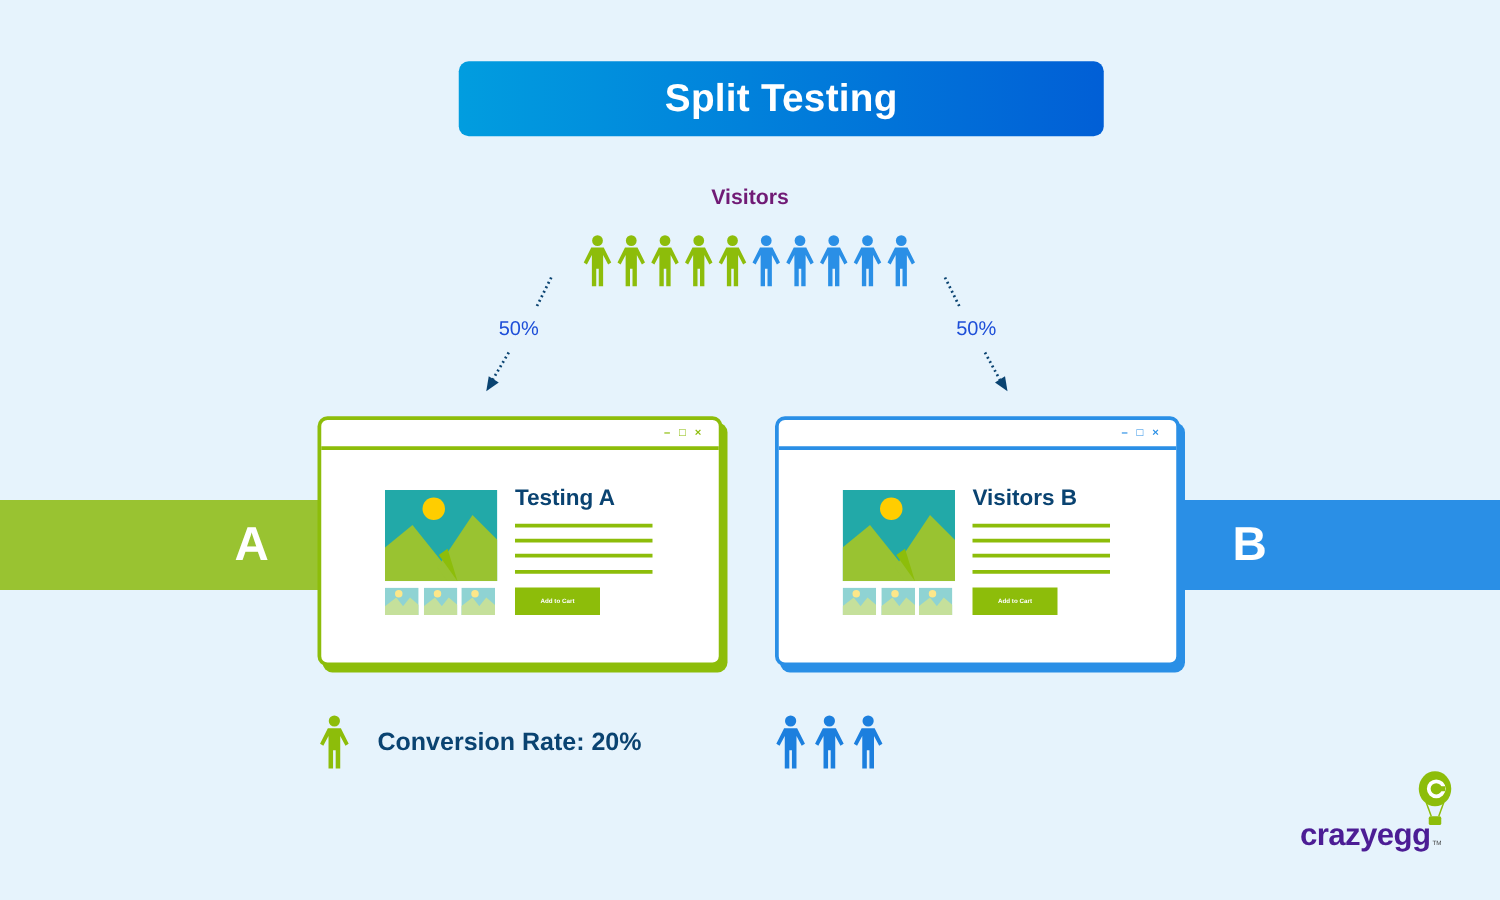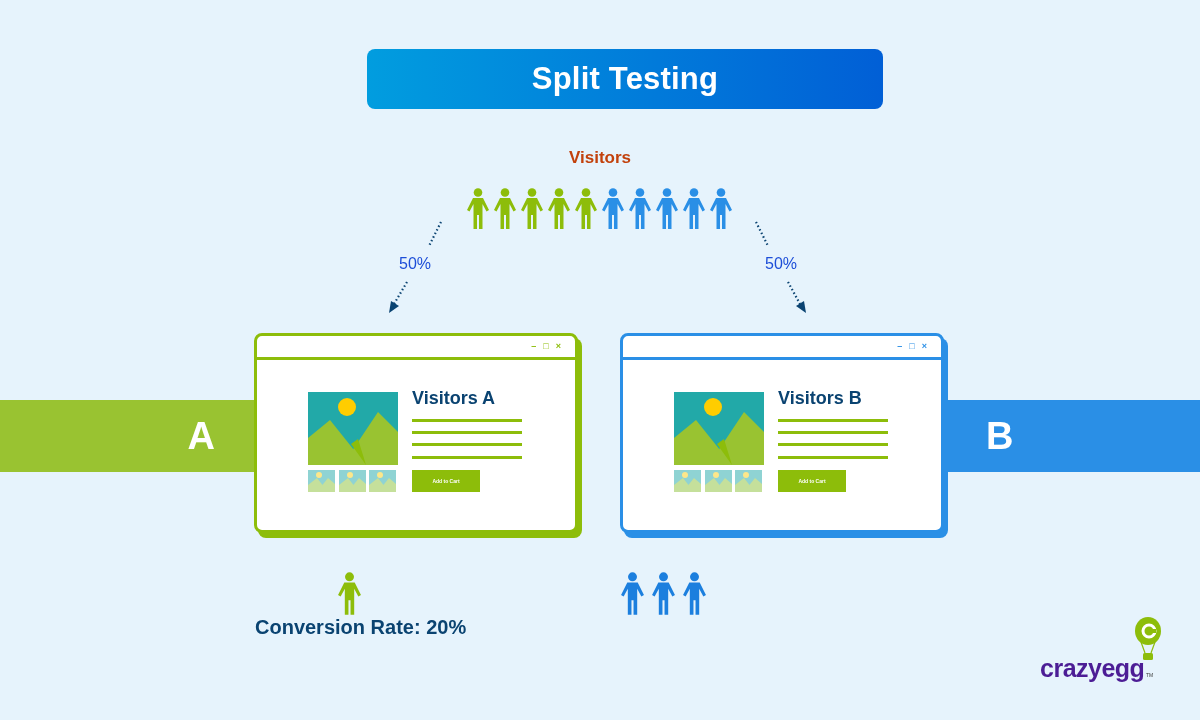--- a/index.html
+++ b/index.html
@@ -13,21 +13,21 @@
     position: absolute; left: 367px; top: 49px; width: 516px; height: 60px;
     border-radius: 8px;
     background: linear-gradient(90deg, #019ddf 0%, #015fd6 100%);
     display: flex; align-items: center; justify-content: center;
   }
   .title-banner span {
     color: #ffffff; font-size: 31px; font-weight: bold; letter-spacing: 0.2px;
   }
   .visitors-label {
     position: absolute; left: 500px; top: 148px; width: 200px; text-align: center;
-    color: #c2410c; font-size: 17px; font-weight: bold;
+    color: #701a75; font-size: 17px; font-weight: bold;
   }
   .visitors-row {
     position: absolute; left: 466px; top: 188px; height: 42px;
     display: flex; gap: 3px;
   }
   .person { width: 24.2px; height: 42px; display: block; }
   .split-label {
     position: absolute; color: #1d4ed8; font-size: 16px;
   }
   .arrow-svg { position: absolute; overflow: visible; }
@@ -66,21 +66,21 @@
   }
   .text-line {
     position: absolute; width: 110px; height: 3px; background: #8dbd0a;
   }
   .cart-btn {
     position: absolute; width: 68px; height: 22px; background: #8dbd0a;
     color: #fff; font-size: 5px; font-weight: bold;
     display: flex; align-items: center; justify-content: center;
   }
   .conv-row {
-    position: absolute; top: 572px; height: 44px; display: flex; align-items: center; flex-direction: column;
+    position: absolute; top: 572px; height: 44px; display: flex; align-items: center;
   }
   .conv-text { color: #0a4371; font-size: 20px; font-weight: bold; }
   .logo {
     position: absolute; left: 1040px; top: 616px; width: 150px; height: 70px;
   }
   .logo-text {
     position: absolute; left: 0; top: 38px; color: #4c1d95;
     font-size: 25px; font-weight: bold; letter-spacing: -0.5px;
   }
   .logo-tm { position: absolute; left: 106px; top: 56px; font-size: 5px; color: #3a3a3a; }
@@ -192,21 +192,21 @@
       </svg>
   </div>
   <div class="thumb" style="left:112px;top:134px;">
     <svg width="27" height="22" viewBox="0 0 27 22">
         <rect width="27" height="22" fill="#8fd3d3"></rect>
         <circle cx="11" cy="5" r="3" fill="#fde78a"></circle>
         <polygon points="0,15 9,8 20,22 0,22" fill="#c5e09b"></polygon>
         <polygon points="12,18 20,8 27,14 27,22 14,22" fill="#c5e09b"></polygon>
       </svg>
   </div>
-  <div class="headline" style="left:155px;top:52px;">Visitors A</div>
+  <div class="headline" style="left:155px;top:52px;">Testing A</div>
   <div class="text-line" style="left:155px;top:83px;"></div>
   <div class="text-line" style="left:155px;top:95px;"></div>
   <div class="text-line" style="left:155px;top:107px;"></div>
   <div class="text-line" style="left:155px;top:120px;"></div>
   <div class="cart-btn" style="left:155px;top:134px;">Add to Cart</div>
 </div>
 
 <div class="browser-shadow" style="left:624px;top:338px;background:#2a8fe6;"></div>
 <div class="browser" style="left:620px;top:333px;border:3px solid #2a8fe6;">
   <div class="titlebar" style="border-bottom-color:#2a8fe6;">

